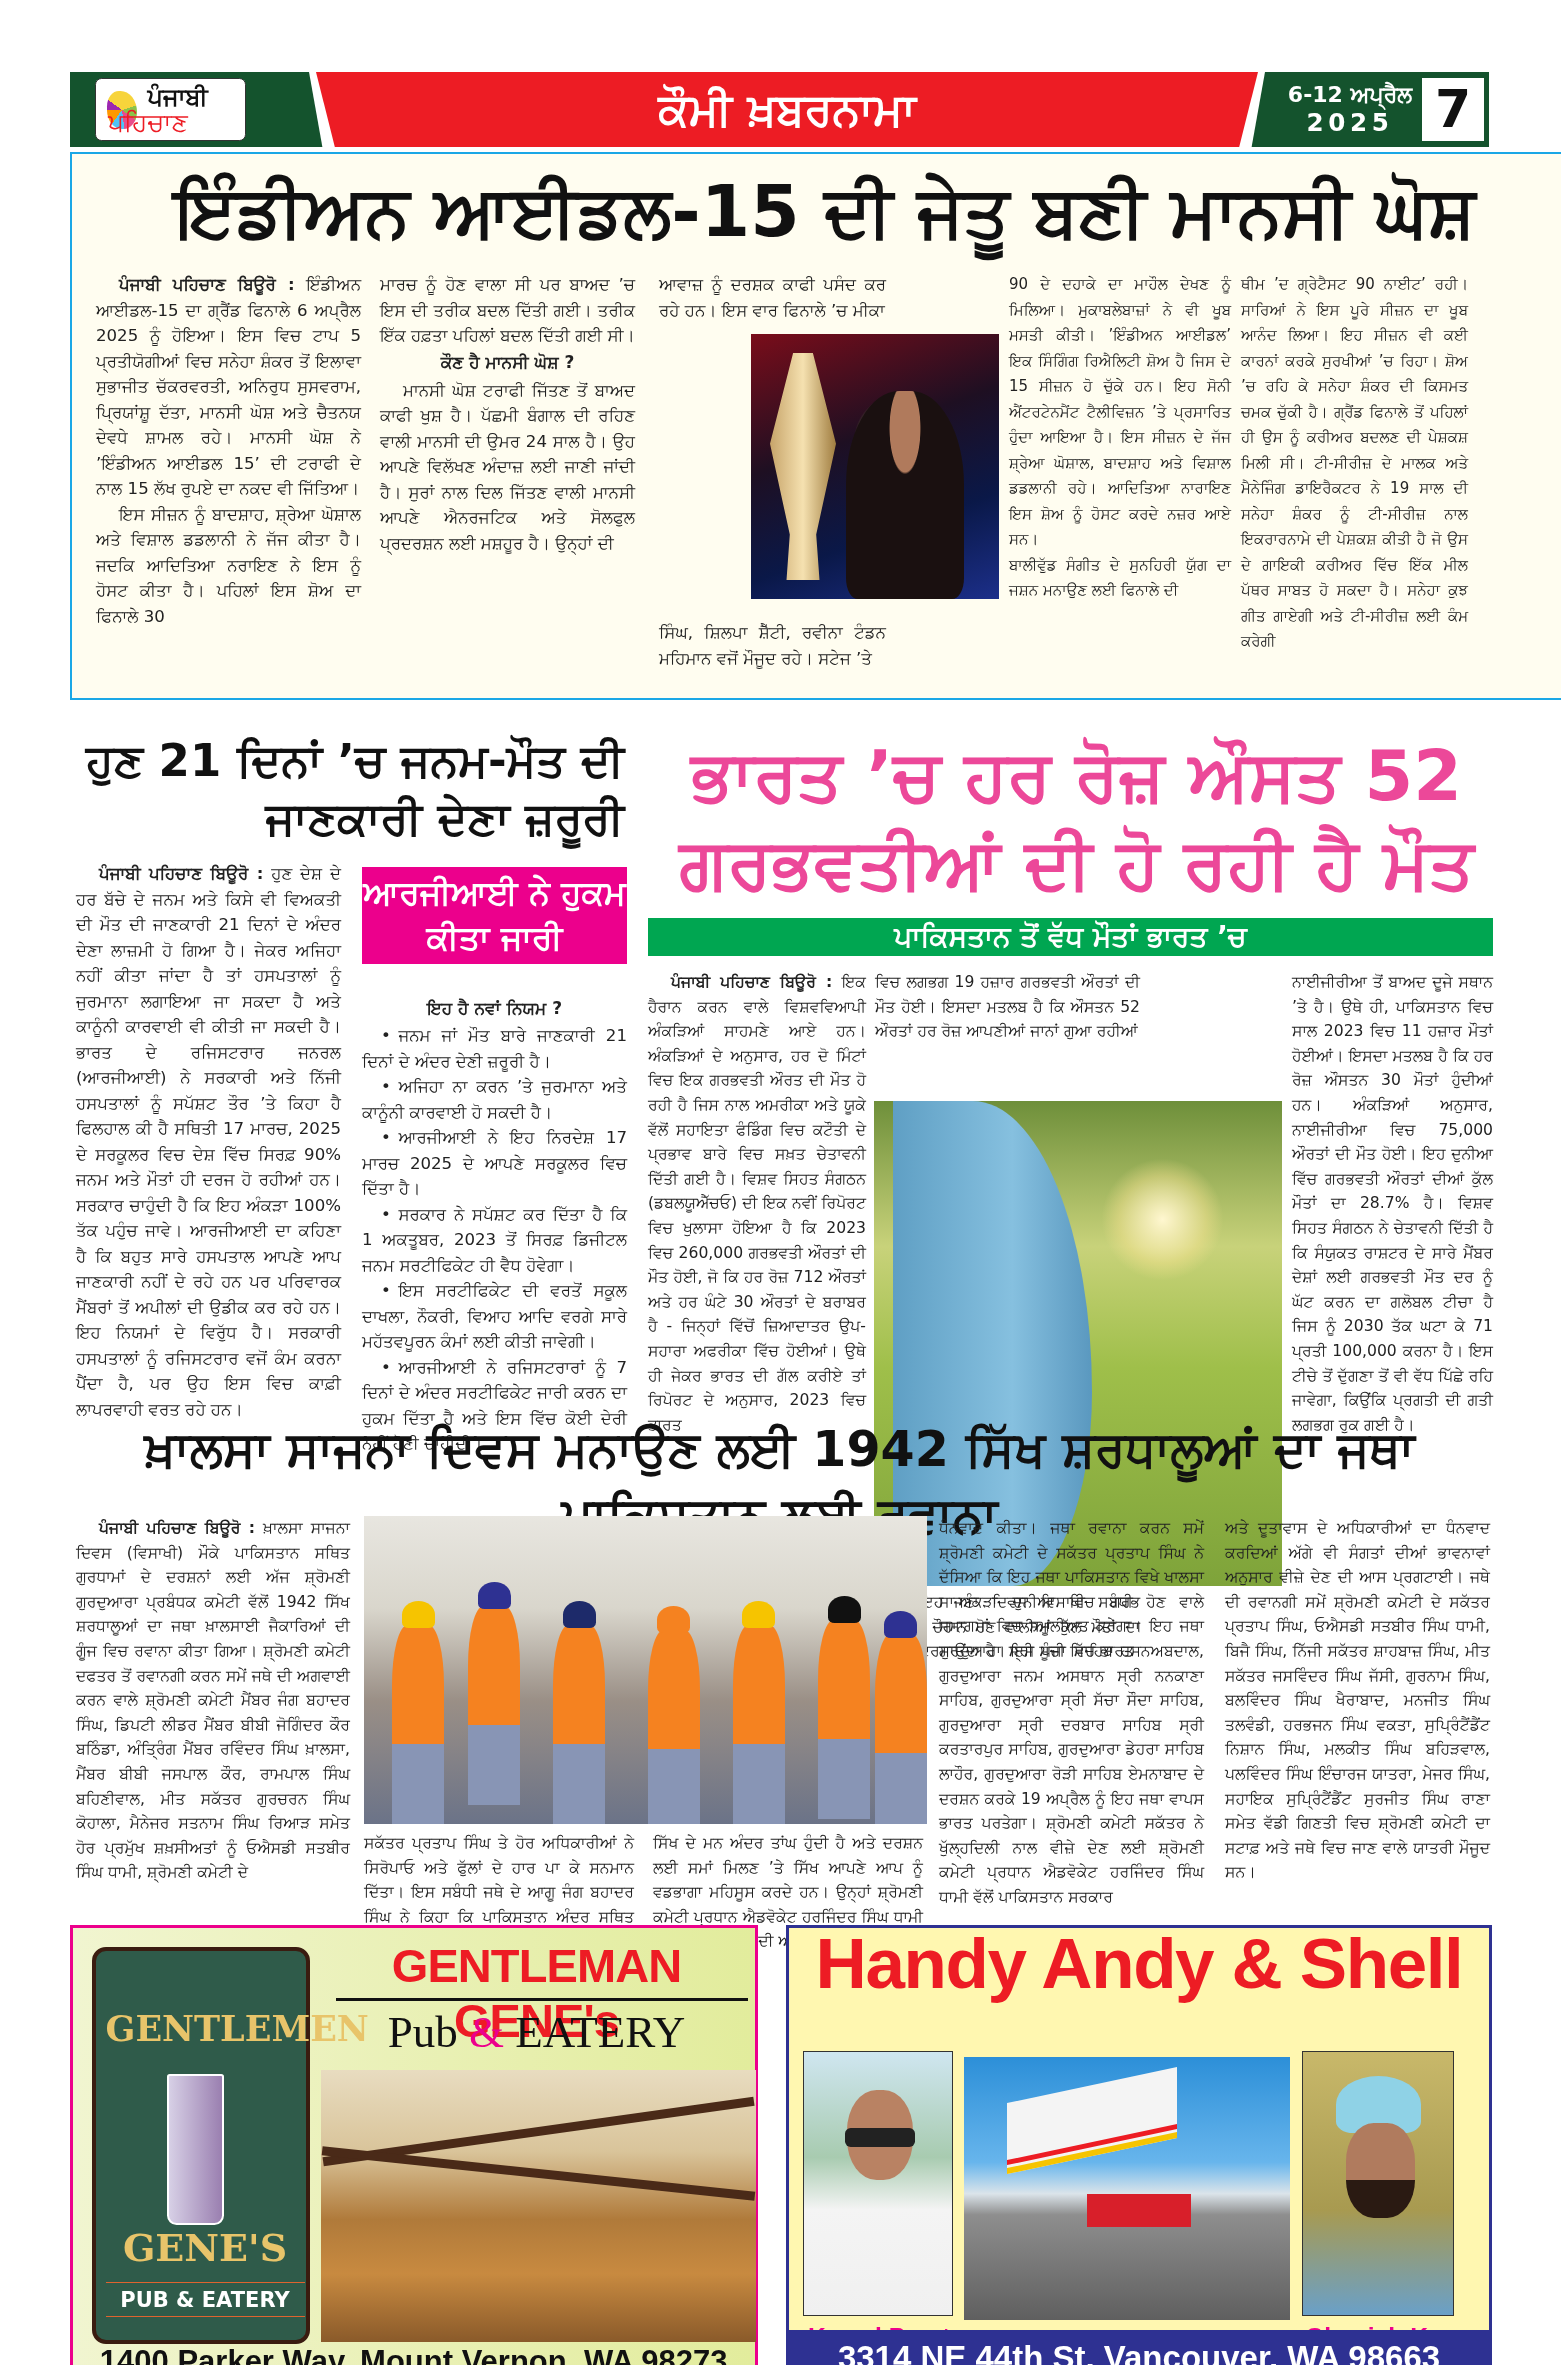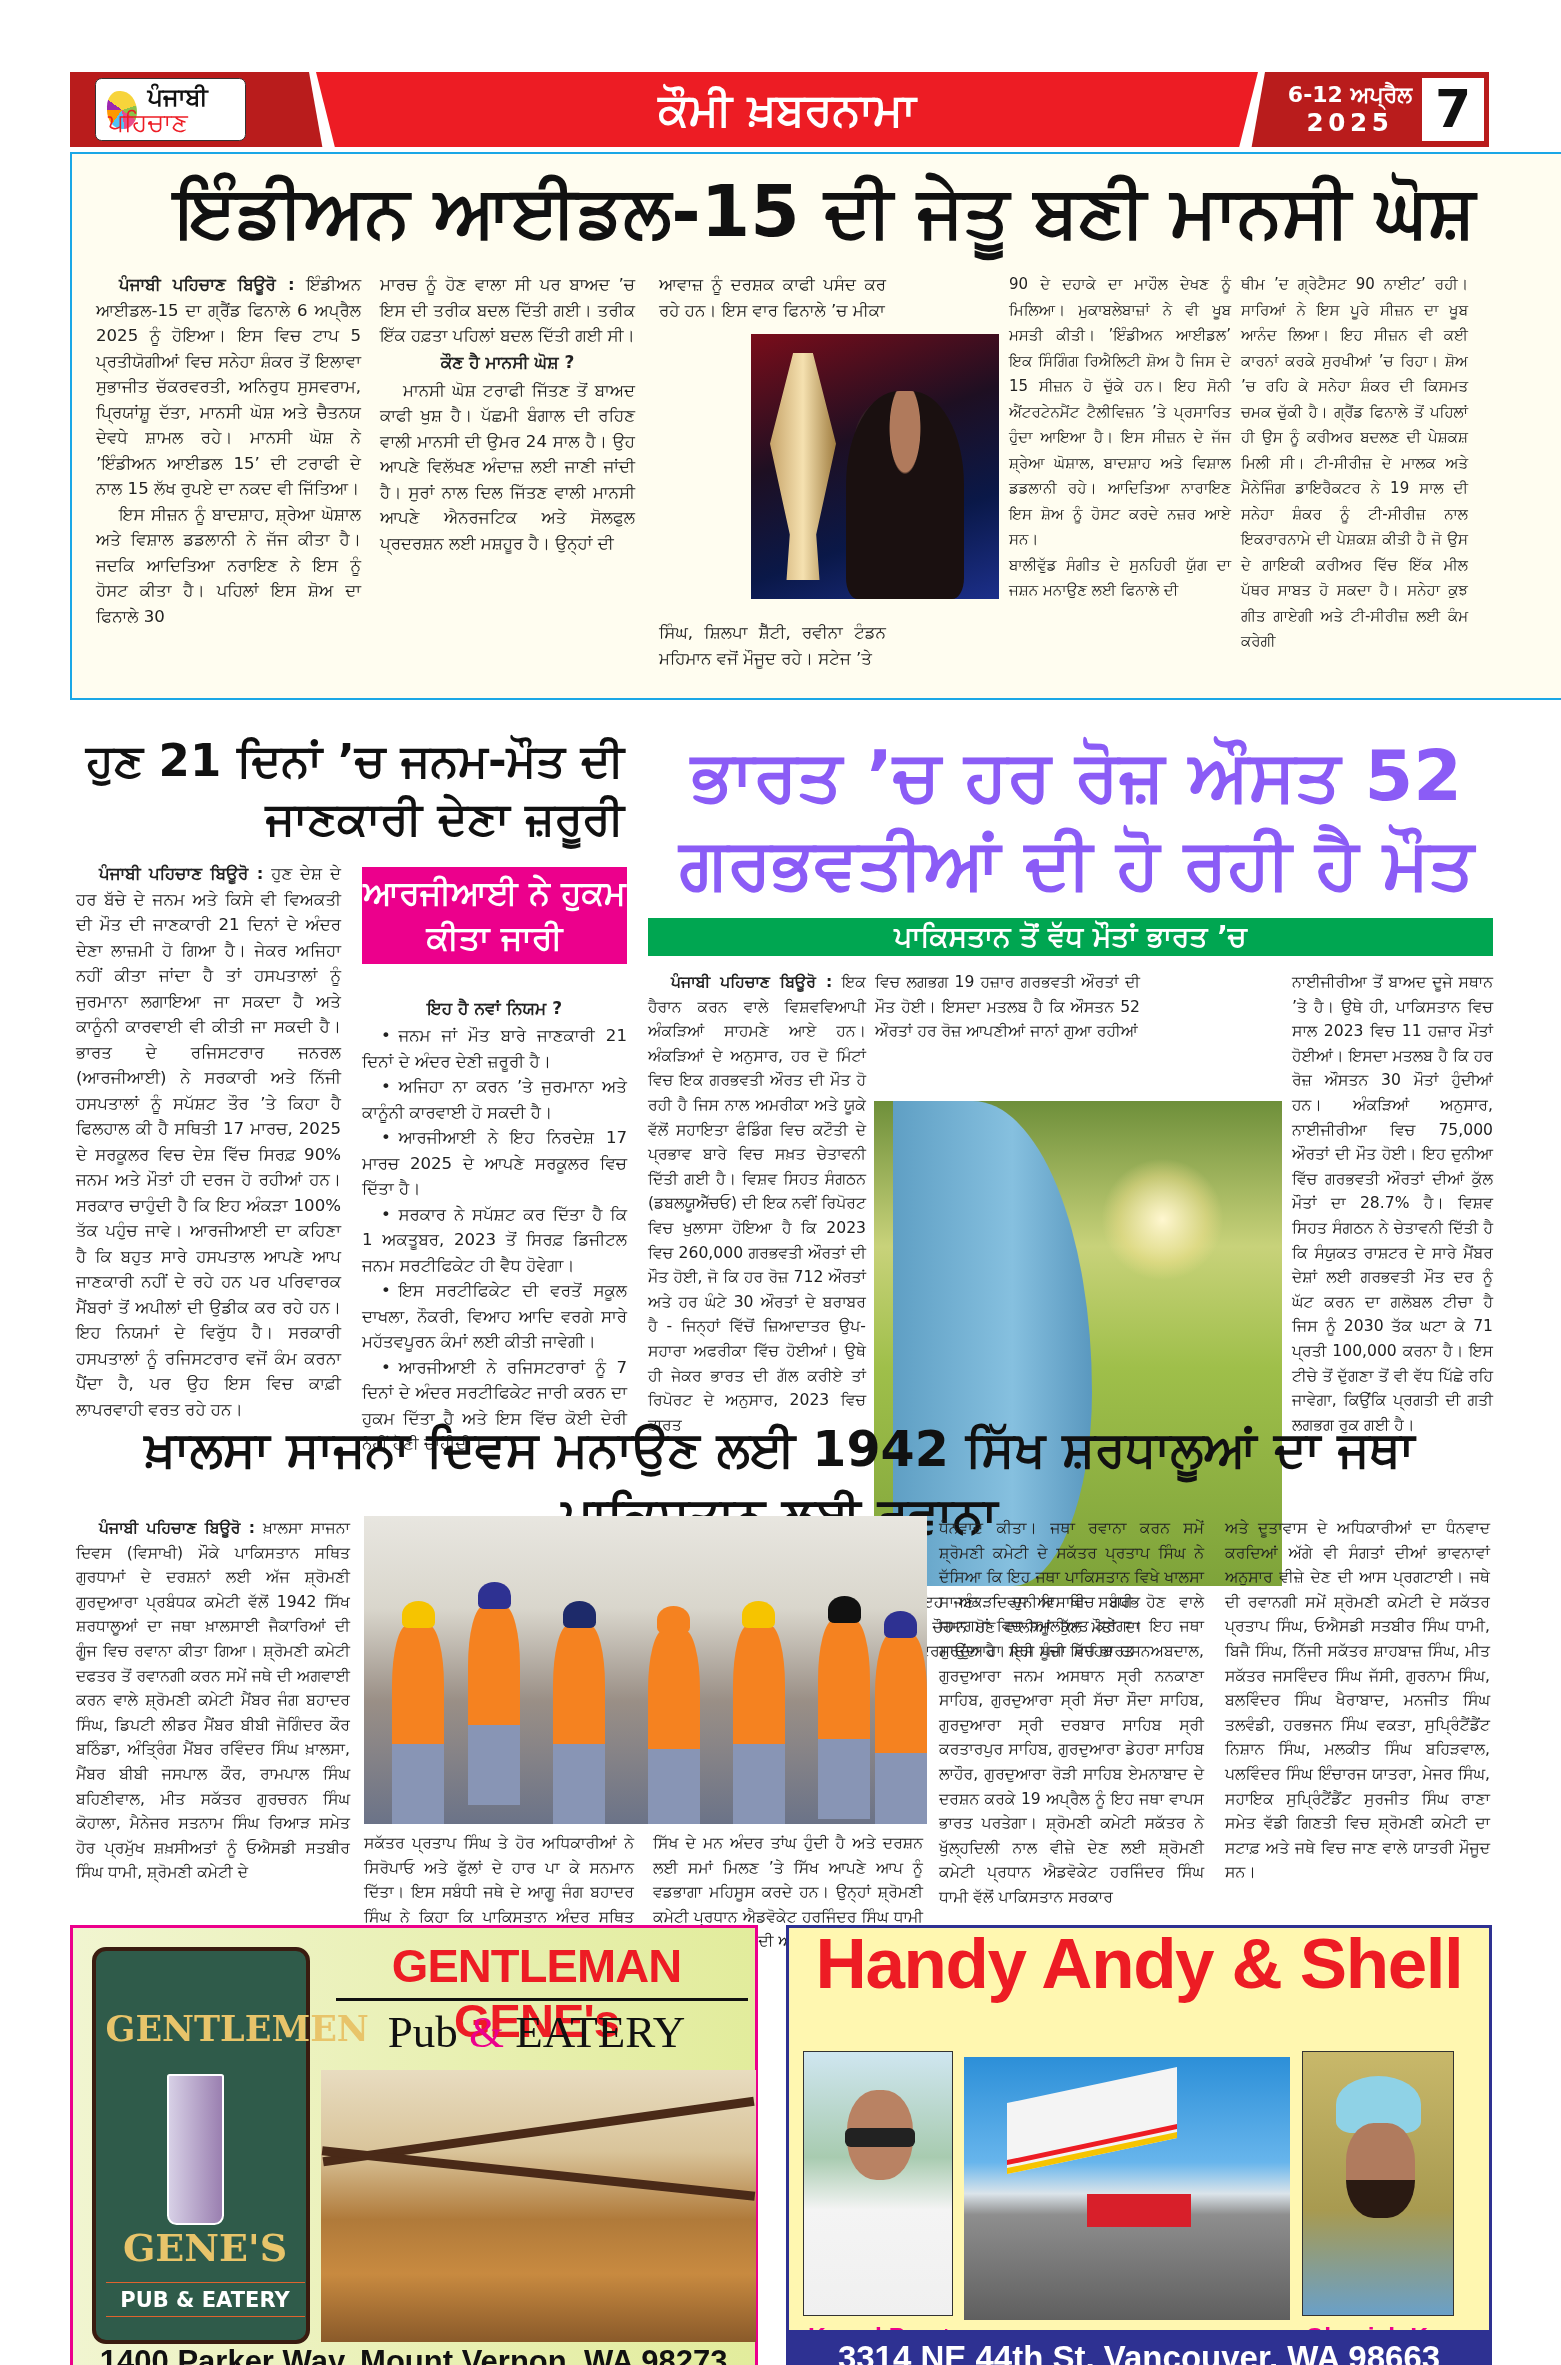--- a/index.html
+++ b/index.html
@@ -1,20 +1,20 @@
 <!DOCTYPE html>
 <html style="font-size:7.6px"><head>
 <meta charset="utf-8">
 <style>
   * { box-sizing: border-box; margin: 0; padding: 0; }
   html, body { width: 1561px; height: 2413px; background: #ffffff; }
   body { font-family: "DejaVu Sans", sans-serif; color: #1a1a1a; position: relative; overflow: hidden; }
 
   
-  .masthead { position: absolute; left: 70px; top: 72px; width: 1419px; height: 75px; background: #b91c1c; }
+  .masthead { position: absolute; left: 70px; top: 72px; width: 1419px; height: 75px; background: #14532d; }
   .masthead .logo { position: absolute; left: 24.6px; top: 5.7px; width: 151px; height: 63px; background: #fff; border: 1.4px solid #333; border-radius: 6.6px; }
   .logo .map { position: absolute; left: 11.4px; top: 12.3px; width: 30px; height: 38px; border-radius: 40% 55% 45% 50%;
     background: conic-gradient(#f7d43b 0 20%, #8bc34a 0 35%, #e84e8a 0 48%, #4fc3f7 0 60%, #ff9800 0 75%, #9c27b0 0 85%, #f7d43b 0 100%); }
   .logo .l1 { position: absolute; left: 52px; top: 6.6px; font-size: 24px; font-weight: bold; color: #111; line-height: 1; }
   .logo .l2 { position: absolute; left: 12.3px; top: 31px; font-size: 25px; font-weight: normal; color: #ed1c24; line-height: 1; }
   .masthead .red { position: absolute; left: 246px; top: 0; width: 942px; height: 75px; background: #ed1c24;
     clip-path: polygon(0 0, 100% 0, 98% 100%, 2% 100%); border-left: 0; }
   .masthead .red-gap { position: absolute; left: 239px; top: 0; width: 956px; height: 75px; background: #fff;
     clip-path: polygon(0 0, 100% 0, 98.6% 100%, 1.4% 100%); }
   .masthead .title { position: absolute; left: 246px; top: 0; width: 942px; height: 75px; display: flex; align-items: center; justify-content: center;
@@ -43,21 +43,21 @@
   
   .bd-head { position: absolute; left: 70px; top: 732px; width: 554px; text-align: right; font-size: 45px; font-weight: bold; line-height: 58px; color: #111; }
   .bd-c1 { position: absolute; left: 76px; top: 861px; width: 265px; }
   .pink-box { position: absolute; left: 362px; top: 867px; width: 265px; height: 97px; background: #ec008c; color: #fff; font-size: 33px; font-weight: bold; line-height: 45px; text-align: center; padding-top: 2.8px; }
   .bd-c2 { position: absolute; left: 362px; top: 994px; width: 265px; }
   .bd-c2 ul { list-style: none; }
   .bd-c2 li { text-indent: 19px; }
   .bd-c2 li::before { content: "\2022"; margin-right: 7.6px; }
 
   
-  .mm-head { position: absolute; left: 646px; top: 732px; width: 861px; text-align: center; font-size: 70px; font-weight: bold; line-height: 88px; color: #8b5cf6; }
+  .mm-head { position: absolute; left: 646px; top: 732px; width: 861px; text-align: center; font-size: 70px; font-weight: bold; line-height: 88px; color: #ec4899; }
   .green-bar { position: absolute; left: 648px; top: 918px; width: 845px; height: 38px; background: #00a651; color: #fff; font-size: 28px; font-weight: bold; display: flex; align-items: center; justify-content: center; }
   .mm-c { position: absolute; width: 265px; font-size: 15.6px; line-height: 24.6px; }
   .mm-photo { position: absolute; left: 874px; top: 1101px; width: 408px; height: 485px; overflow: hidden;
     background: linear-gradient(180deg, #6e8f3a 0%, #c8d27a 30%, #9fbf4a 55%, #7ea33a 100%); }
   .mm-photo .sun { position: absolute; left: 227px; top: 57px; width: 123px; height: 123px; border-radius: 50%; background: radial-gradient(#fff7d0, rgba(255,230,150,0.4) 50%, transparent 70%); }
   .mm-photo .dress { position: absolute; left: 19px; top: 0; width: 199px; height: 485px; background: linear-gradient(90deg, #5f9fc4, #86c0df 60%, #5a98bf); border-radius: 0 60% 40% 0; }
 
   
   .kh-head { position: absolute; left: 70px; top: 1417px; width: 1419px; text-align: center; font-size: 49px; font-weight: bold; line-height: 66px; color: #111; }
   .kh-c { position: absolute; width: 265px; font-size: 15.6px; line-height: 24.6px; }

